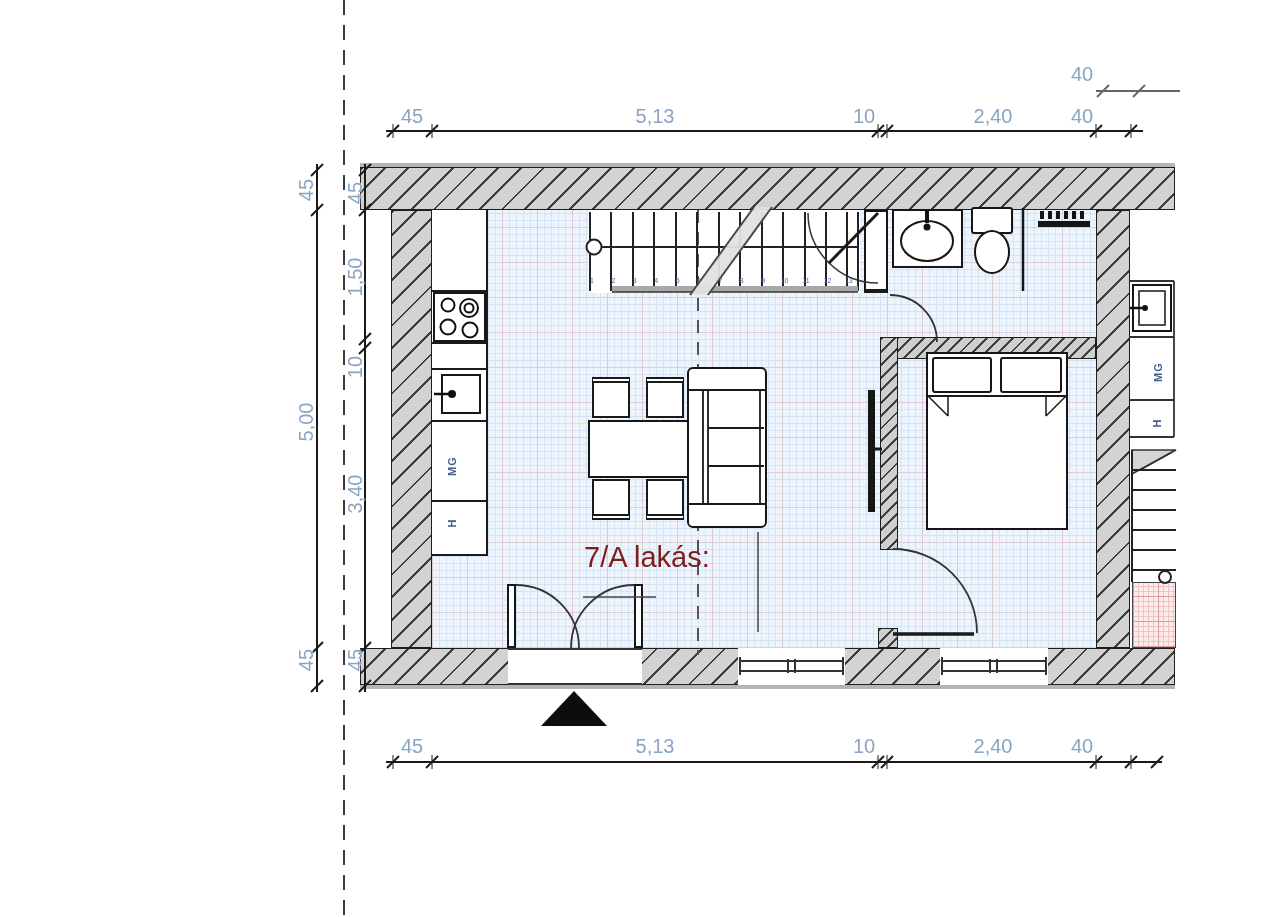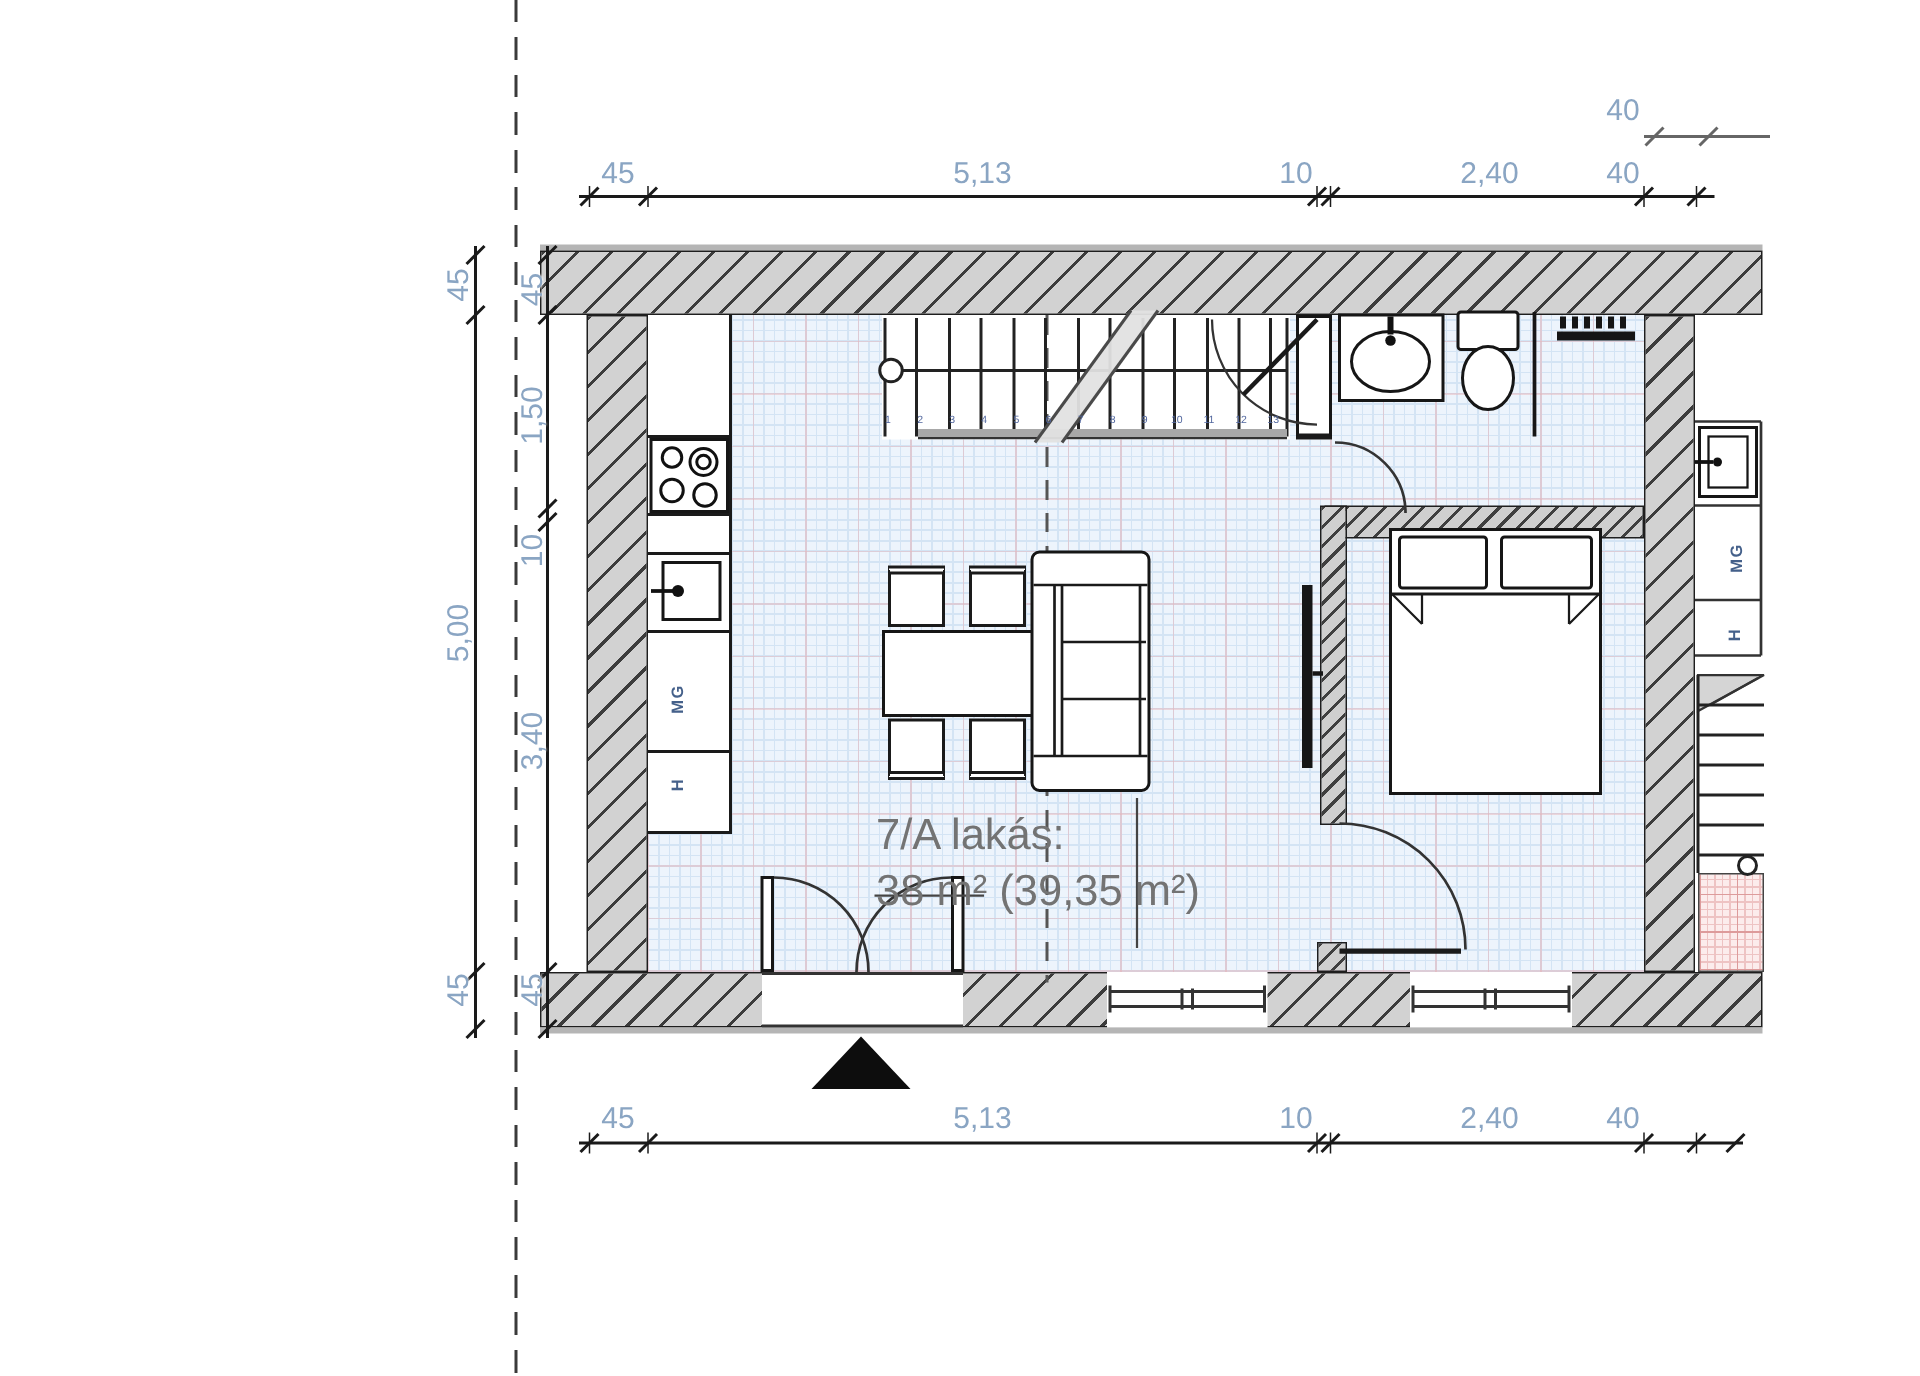--- a/index.html
+++ b/index.html
@@ -31,21 +31,21 @@
   .dash-long{background:repeating-linear-gradient(180deg,#3a3a3a 0 15px,transparent 15px 25px);}
   .dash-sec{background:repeating-linear-gradient(180deg,#555 0 13px,transparent 13px 22px);}
   
   .dim{font-size:20px;color:#8aa5c3;text-align:center;white-space:nowrap;
        text-shadow:0 0 2px #fff,0 0 2px #fff;line-height:24px;}
   .dim-v{display:flex;align-items:center;justify-content:center;transform:rotate(-90deg);}
   
   .appl{display:flex;align-items:center;justify-content:center;transform:rotate(-90deg);
         font-size:11px;font-weight:bold;color:#44608a;letter-spacing:1px;
         text-shadow:0 0 2px #fff;}
-  .title-text{font-size:29px;color:#737373;white-space:nowrap;line-height:34px;}
+  .title-text{font-size:29px;color:#7f1d1d;white-space:nowrap;line-height:34px;}
   .step-num{position:absolute;top:0;width:18px;text-align:center;font-size:7px;color:#53689f;}
   .chair{background:#fff;border:2px solid #1a1a1a;box-sizing:border-box;}
   .chair-top{border-top:6px double #1a1a1a;}
   .chair-bottom{border-bottom:6px double #1a1a1a;}
 </style>
 </head>
 <body>
 
 <div id="canvas">
 
@@ -322,15 +322,14 @@
   <div class="abs dim dim-v" style="left:335px;top:173px;width:40px;height:40px;">45</div>
   <div class="abs dim dim-v" style="left:329px;top:247px;width:52px;height:60px;">1,50</div>
   <div class="abs dim dim-v" style="left:336px;top:349px;width:38px;height:36px;">10</div>
   <div class="abs dim dim-v" style="left:329px;top:464px;width:52px;height:60px;">3,40</div>
   <div class="abs dim dim-v" style="left:335px;top:640px;width:40px;height:40px;">45</div>
 
   <div class="abs appl" style="left:1138px;top:352px;width:40px;height:40px;">MG</div>
   <div class="abs appl" style="left:1139px;top:405px;width:36px;height:36px;">H</div>
 
   <div class="abs title-text" style="left:584px;top:540px;">7/A lakás:</div>
-  <div class="abs title-text" style="left:584px;top:577px;">38 m² (39,35 m²)</div>
 
 </div>
 
 </body></html>

